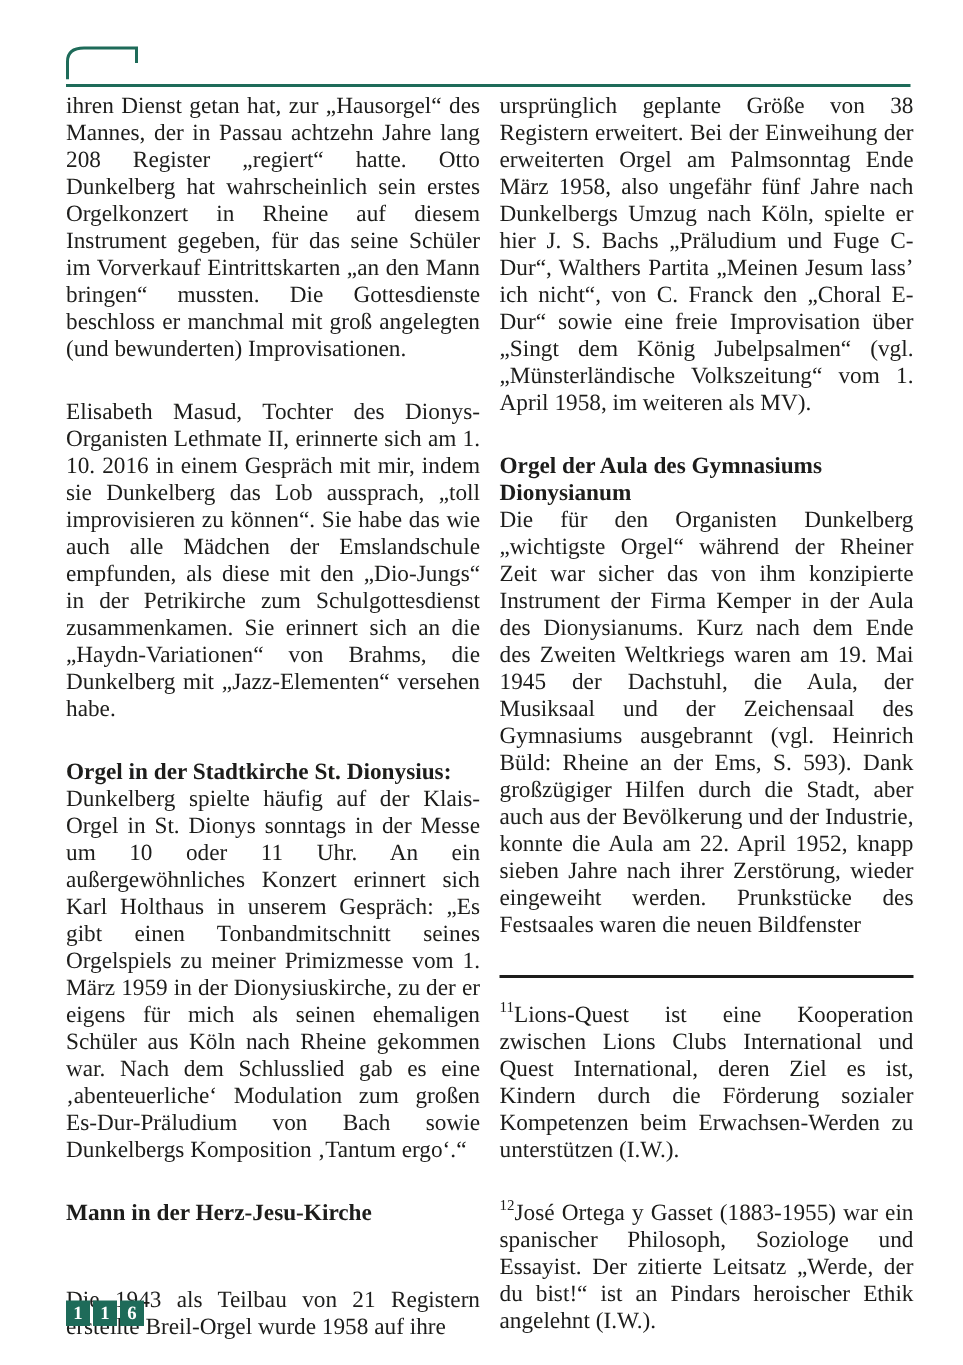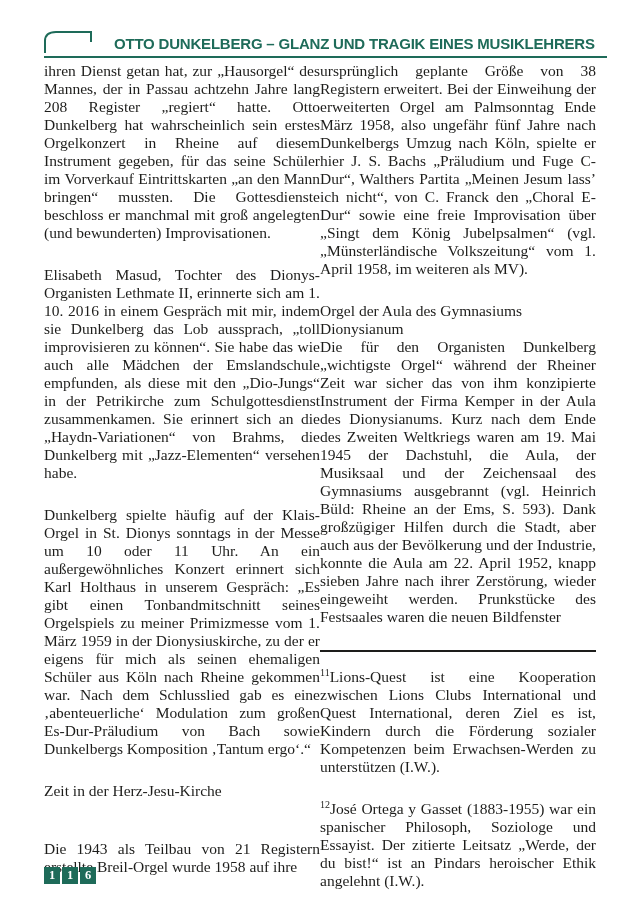--- a/index.html
+++ b/index.html
@@ -41,41 +41,42 @@
     white-space: nowrap;
     padding-bottom: 1px;
   }
   
   .columns {
     position: absolute;
     left: 44px;
     top: 62px;
     width: 565px;
     display: flex;
+    gap: 13px;
   }
   .col {
     width: 276px;
     font-size: 15.5px;
     line-height: 18px;
     text-align: justify;
     hyphens: auto;
     -webkit-hyphens: auto;
   }
   .col p.body-p {
     margin: 0 0 24px 0;
   }
   .col p.body-p:last-child {
     margin-bottom: 0;
     margin-top: 40px;
   }
   .col h3.sec-h {
     margin: 0;
     font-size: 15.5px;
     line-height: 18px;
-    font-weight: normal;
+    font-weight: bold;
     text-align: left;
   }
   .fn-divider {
     border: none;
     border-top: 2px solid #1d1d1b;
     margin: 8px 0 16px 0;
     width: 100%;
   }
   .col p.footnote {
     margin: 0 0 24px 0;
@@ -112,29 +113,29 @@
 </style>
 </head>
 <body>
 
 <div class="page" style="--accent: #1e6b59;">
 
   <div class="header">
     <svg class="tab-orn" width="58" height="24" viewBox="0 0 58 24" aria-hidden="true">
       <path d="M1,24 L1,12 Q1,3 12,3 L47,3 L47,13" fill="none" stroke="#1e6b59" stroke-width="2"></path>
     </svg>
-    <div class="page-title">OTTO DUNKELBERG – GLANZ UND TRAGIK EINES MUSIKLEHRERS</div>
   </div>
 
   <div class="columns">
     <div class="col">
         <p class="body-p">ihren Dienst getan hat, zur „Hausorgel“ des Mannes, der in Passau achtzehn Jahre lang 208 Register „regiert“ hatte. Otto Dunkelberg hat wahrscheinlich sein erstes Orgelkonzert in Rheine auf diesem Instrument gegeben, für das seine Schüler im Vorverkauf Eintrittskarten „an den Mann bringen“ mussten. Die Gottesdienste beschloss er manchmal mit groß angelegten (und bewunderten) Improvisationen.</p>
         <p class="body-p">Elisabeth Masud, Tochter des Dionys-Organisten Lethmate II, erinnerte sich am 1. 10. 2016 in einem Gespräch mit mir, indem sie Dunkelberg das Lob aussprach, „toll improvisieren zu können“. Sie habe das wie auch alle Mädchen der Emslandschule empfunden, als diese mit den „Dio-Jungs“ in der Petrikirche zum Schulgottesdienst zusammenkamen. Sie erinnert sich an die „Haydn-Variationen“ von Brahms, die Dunkelberg mit „Jazz-Elementen“ versehen habe.</p>
+        <h3 class="sec-h">Orgel in der Stadtkirche St. Dionysius:</h3>
         <p class="body-p">Dunkelberg spielte häufig auf der Klais-Orgel in St. Dionys sonntags in der Messe um 10 oder 11 Uhr. An ein außergewöhnliches Konzert erinnert sich Karl Holthaus in unserem Gespräch: „Es gibt einen Tonbandmitschnitt seines Orgelspiels zu meiner Primizmesse vom 1. März 1959 in der Dionysiuskirche, zu der er eigens für mich als seinen ehemaligen Schüler aus Köln nach Rheine gekommen war. Nach dem Schlusslied gab es eine ‚abenteuerliche‘ Modulation zum großen Es-Dur-Präludium von Bach sowie Dunkelbergs Komposition ‚Tantum ergo‘.“</p>
-        <h3 class="sec-h">Zeit in der Herz-Jesu-Kirche</h3>
+        <h3 class="sec-h">Mann in der Herz-Jesu-Kirche</h3>
         <p class="body-p">Die 1943 als Teilbau von 21 Registern erstellte Breil-Orgel wurde 1958 auf ihre</p>
       </div>
     <div class="col">
         <p class="body-p">ursprünglich geplante Größe von 38 Registern erweitert. Bei der Einweihung der erweiterten Orgel am Palmsonntag Ende März 1958, also ungefähr fünf Jahre nach Dunkelbergs Umzug nach Köln, spielte er hier J. S. Bachs „Präludium und Fuge C-Dur“, Walthers Partita „Meinen Jesum lass’ ich nicht“, von C. Franck den „Choral E-Dur“ sowie eine freie Improvisation über „Singt dem König Jubelpsalmen“ (vgl. „Münsterländische Volkszeitung“ vom 1. April 1958, im weiteren als MV).</p>
         <h3 class="sec-h">Orgel der Aula des Gymnasiums Dionysianum</h3>
         <p class="body-p">Die für den Organisten Dunkelberg „wichtigste Orgel“ während der Rheiner Zeit war sicher das von ihm konzipierte Instrument der Firma Kemper in der Aula des Dionysianums. Kurz nach dem Ende des Zweiten Weltkriegs waren am 19. Mai 1945 der Dachstuhl, die Aula, der Musiksaal und der Zeichensaal des Gymnasiums ausgebrannt (vgl. Heinrich Büld: Rheine an der Ems, S. 593). Dank großzügiger Hilfen durch die Stadt, aber auch aus der Bevölkerung und der Industrie, konnte die Aula am 22. April 1952, knapp sieben Jahre nach ihrer Zerstörung, wieder eingeweiht werden. Prunkstücke des Festsaales waren die neuen Bildfenster</p>
         <hr class="fn-divider">
         <p class="footnote"><sup class="fn-mark">11</sup>Lions-Quest ist eine Kooperation zwischen Lions Clubs International und Quest International, deren Ziel es ist, Kindern durch die Förderung sozialer Kompetenzen beim Erwachsen-Werden zu unterstützen (I.W.).</p>
         <p class="footnote"><sup class="fn-mark">12</sup>José Ortega y Gasset (1883-1955) war ein spanischer Philosoph, Soziologe und Essayist. Der zitierte Leitsatz „Werde, der du bist!“ ist an Pindars heroischer Ethik angelehnt (I.W.).</p>
       </div>

